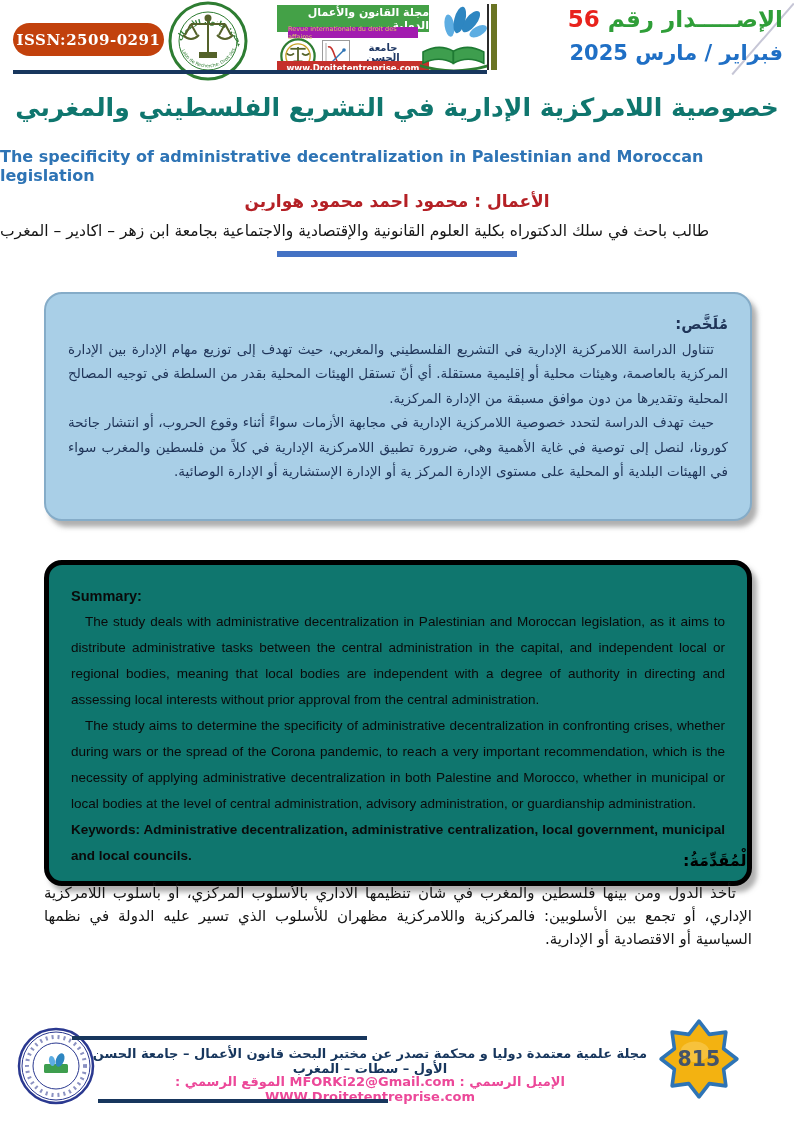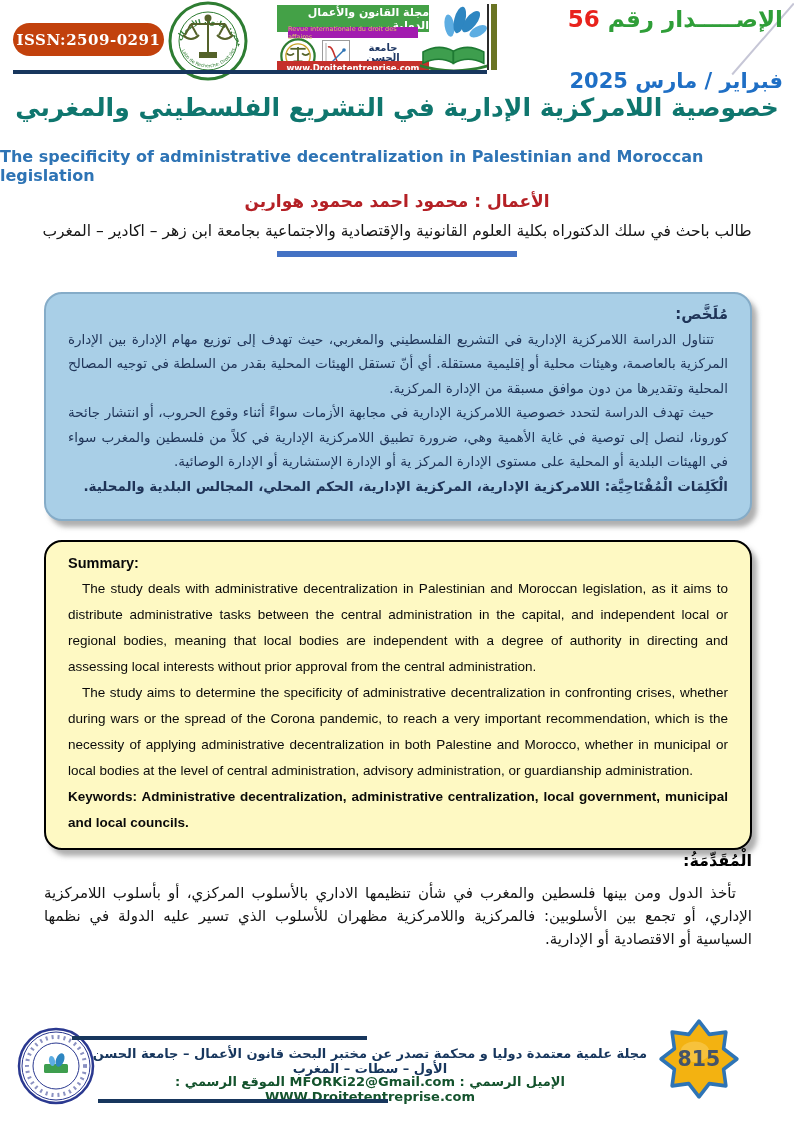--- a/index.html
+++ b/index.html
@@ -23,62 +23,62 @@
     color:#fff; font-size:8.5px; font-weight:bold; display:flex; align-items:center; justify-content:center; }
   .book-logo { position:absolute; left:415px; top:3px; }
   .vbar-dark { position:absolute; left:487px; top:4px; width:2px; height:66px; background:#2b2b2b; }
   .vbar-olive { position:absolute; left:491px; top:4px; width:6px; height:66px; background:#6A7423; }
   .diag-line { position:absolute; left:716px; top:38px; width:94px; height:2px; background:#c6c6d6; transform:rotate(131deg); }
   .issue-line { position:absolute; left:505px; top:6px; width:278px; direction:rtl; text-align:right;
     font-size:23px; font-weight:bold; }
   .issue-line .lbl { color:#2F9E38;margin-top:28px; }
   .issue-line .num { color:#E8221C; }
   .date-line { position:absolute; left:505px; top:41px; width:278px; direction:rtl; text-align:right;
-    color:#1F6FC5; font-size:21px; font-weight:bold;margin-top:28px; }
+    color:#1F6FC5; font-size:21px; font-weight:bold; }
   .header-rule { position:absolute; left:13px; top:70px; width:474px; height:4px; background:#17365D; }
 
   
   .title-ar { position:absolute; left:0; top:93px; width:794px; text-align:center; direction:rtl;
     color:#0f766e; font-size:25px; font-weight:bold; }
   .title-en { position:absolute; left:0; top:147px; width:794px; text-align:left;
     color:#2E74B5; font-size:16px; font-weight:bold; }
   .author-name { position:absolute; left:0; top:191px; width:794px; text-align:center; direction:rtl;
     color:#B42025; font-size:17px; font-weight:bold; }
-  .author-aff { position:absolute; left:0; top:222px; width:794px; text-align:center; direction:rtl;
+  .author-aff { position:absolute; left:0; top:222px; width:794px; text-align:left; direction:rtl;
     color:#161616; font-size:15.5px; }
   .author-rule { position:absolute; left:277px; top:251px; width:240px; height:6px; background:#4472C4; }
 
   
-  .box { position:absolute; left:44px; width:708px; border-radius:18px; padding:8px 22px 12px; }
+  .box { position:absolute; left:44px; width:708px; border-radius:18px; padding:18px 22px 12px; }
   .box-ar { top:292px; min-height:229px; background:#A9CFE7; border:2px solid #85ACC8;
     box-shadow:5px 6px 5px rgba(110,110,110,.55); direction:rtl; color:#1F3458;
     font-size:13.5px; line-height:24.5px; text-align:justify; }
   .box-ar .bx-head { font-size:15px; font-weight:bold; }
   .box-ar .bx-kw { font-weight:bold; }
-  .box-en { top:540px; min-height:295px; background:#fef9c3; border:2px solid #000000;
+  .box-en { top:560px; min-height:295px; background:#0f766e; border:5px solid #000000;
     box-shadow:5px 6px 5px rgba(110,110,110,.55); color:#0a0a0a;
     font-family:"Liberation Sans", sans-serif; font-size:13.5px; line-height:26px; text-align:justify; }
   .box-en .bx-head { font-weight:bold; font-size:14.5px; }
   .box-en .bx-kw { font-weight:bold; }
   .box p { text-indent:14px; }
   .box .bx-kw, .box .bx-head { text-indent:0; }
 
   
   .intro-head { position:absolute; left:44px; top:851px; width:708px; direction:rtl;
     color:#000; font-size:16px; font-weight:bold; }
   .intro-para { position:absolute; left:44px; top:882px; width:708px; direction:rtl; text-align:justify;
     color:#141414; font-size:15px; line-height:23px; text-indent:16px; }
 
   
   .stamp { position:absolute; left:16px; top:1026px; }
   .f-rule-top { position:absolute; left:72px; top:1036px; width:295px; height:4px; background:#17365D; }
   .f-line1 { position:absolute; left:85px; top:1046px; width:570px; direction:rtl; text-align:center;
     color:#17365D; font-size:13px; font-weight:bold; }
   .f-line2 { position:absolute; left:85px; top:1074px; width:570px; direction:rtl; text-align:center;
-    color:#14532d; font-size:13px; font-weight:bold; }
+    color:#ec4899; font-size:13px; font-weight:bold; }
   .f-rule-bot { position:absolute; left:98px; top:1099px; width:290px; height:4px; background:#17365D; }
   .star-badge { position:absolute; left:658px; top:1018px; }
 </style>
 </head>
 <body>
 
 <div class="page">
 
   <div class="issn-pill">
     <span>ISSN:2509-0291</span>
@@ -180,21 +180,20 @@
   <div class="title-en">The specificity of administrative decentralization in Palestinian and Moroccan legislation</div>
 
   <div class="author-name">الأعمال : محمود احمد محمود هوارين</div>
   <div class="author-aff">طالب باحث في سلك الدكتوراه بكلية العلوم القانونية والإقتصادية والاجتماعية بجامعة ابن زهر – اكادير – المغرب</div>
   <div class="author-rule"></div>
 
   <div class="box box-ar">
     <div class="bx-head">مُلَخَّص:</div>
     <p>تتناول الدراسة اللامركزية الإدارية في التشريع الفلسطيني والمغربي، حيث تهدف إلى توزيع مهام الإدارة بين الإدارة المركزية بالعاصمة، وهيئات محلية أو إقليمية مستقلة. أي أنّ تستقل الهيئات المحلية بقدر من السلطة في توجيه المصالح المحلية وتقديرها من دون موافق مسبقة من الإدارة المركزية.</p>
     <p>حيث تهدف الدراسة لتحدد خصوصية اللامركزية الإدارية في مجابهة الأزمات سواءً أثناء وقوع الحروب، أو انتشار جائحة كورونا، لنصل إلى توصية في غاية الأهمية وهي، ضرورة تطبيق اللامركزية الإدارية في كلاً من فلسطين والمغرب سواء في الهيئات البلدية أو المحلية على مستوى الإدارة المركز ية أو الإدارة الإستشارية أو الإدارة الوصائية.</p>
-    <div class="bx-kw">الْكَلِمَات الْمُفْتَاحِيَّة: اللامركزية الإدارية، المركزية الإدارية، الحكم المحلي، المجالس البلدية والمحلية.</div>
   </div>
 
   <div class="box box-en">
     <div class="bx-head">Summary:</div>
     <p>The study deals with administrative decentralization in Palestinian and Moroccan legislation, as it aims to distribute administrative tasks between the central administration in the capital, and independent local or regional bodies, meaning that local bodies are independent with a degree of authority in directing and assessing local interests without prior approval from the central administration.</p>
     <p>The study aims to determine the specificity of administrative decentralization in confronting crises, whether during wars or the spread of the Corona pandemic, to reach a very important recommendation, which is the necessity of applying administrative decentralization in both Palestine and Morocco, whether in municipal or local bodies at the level of central administration, advisory administration, or guardianship administration.</p>
     <div class="bx-kw">Keywords: Administrative decentralization, administrative centralization, local government, municipal and local councils.</div>
   </div>
 
   <div class="intro-head">الْمُقَدِّمَةُ:</div>

